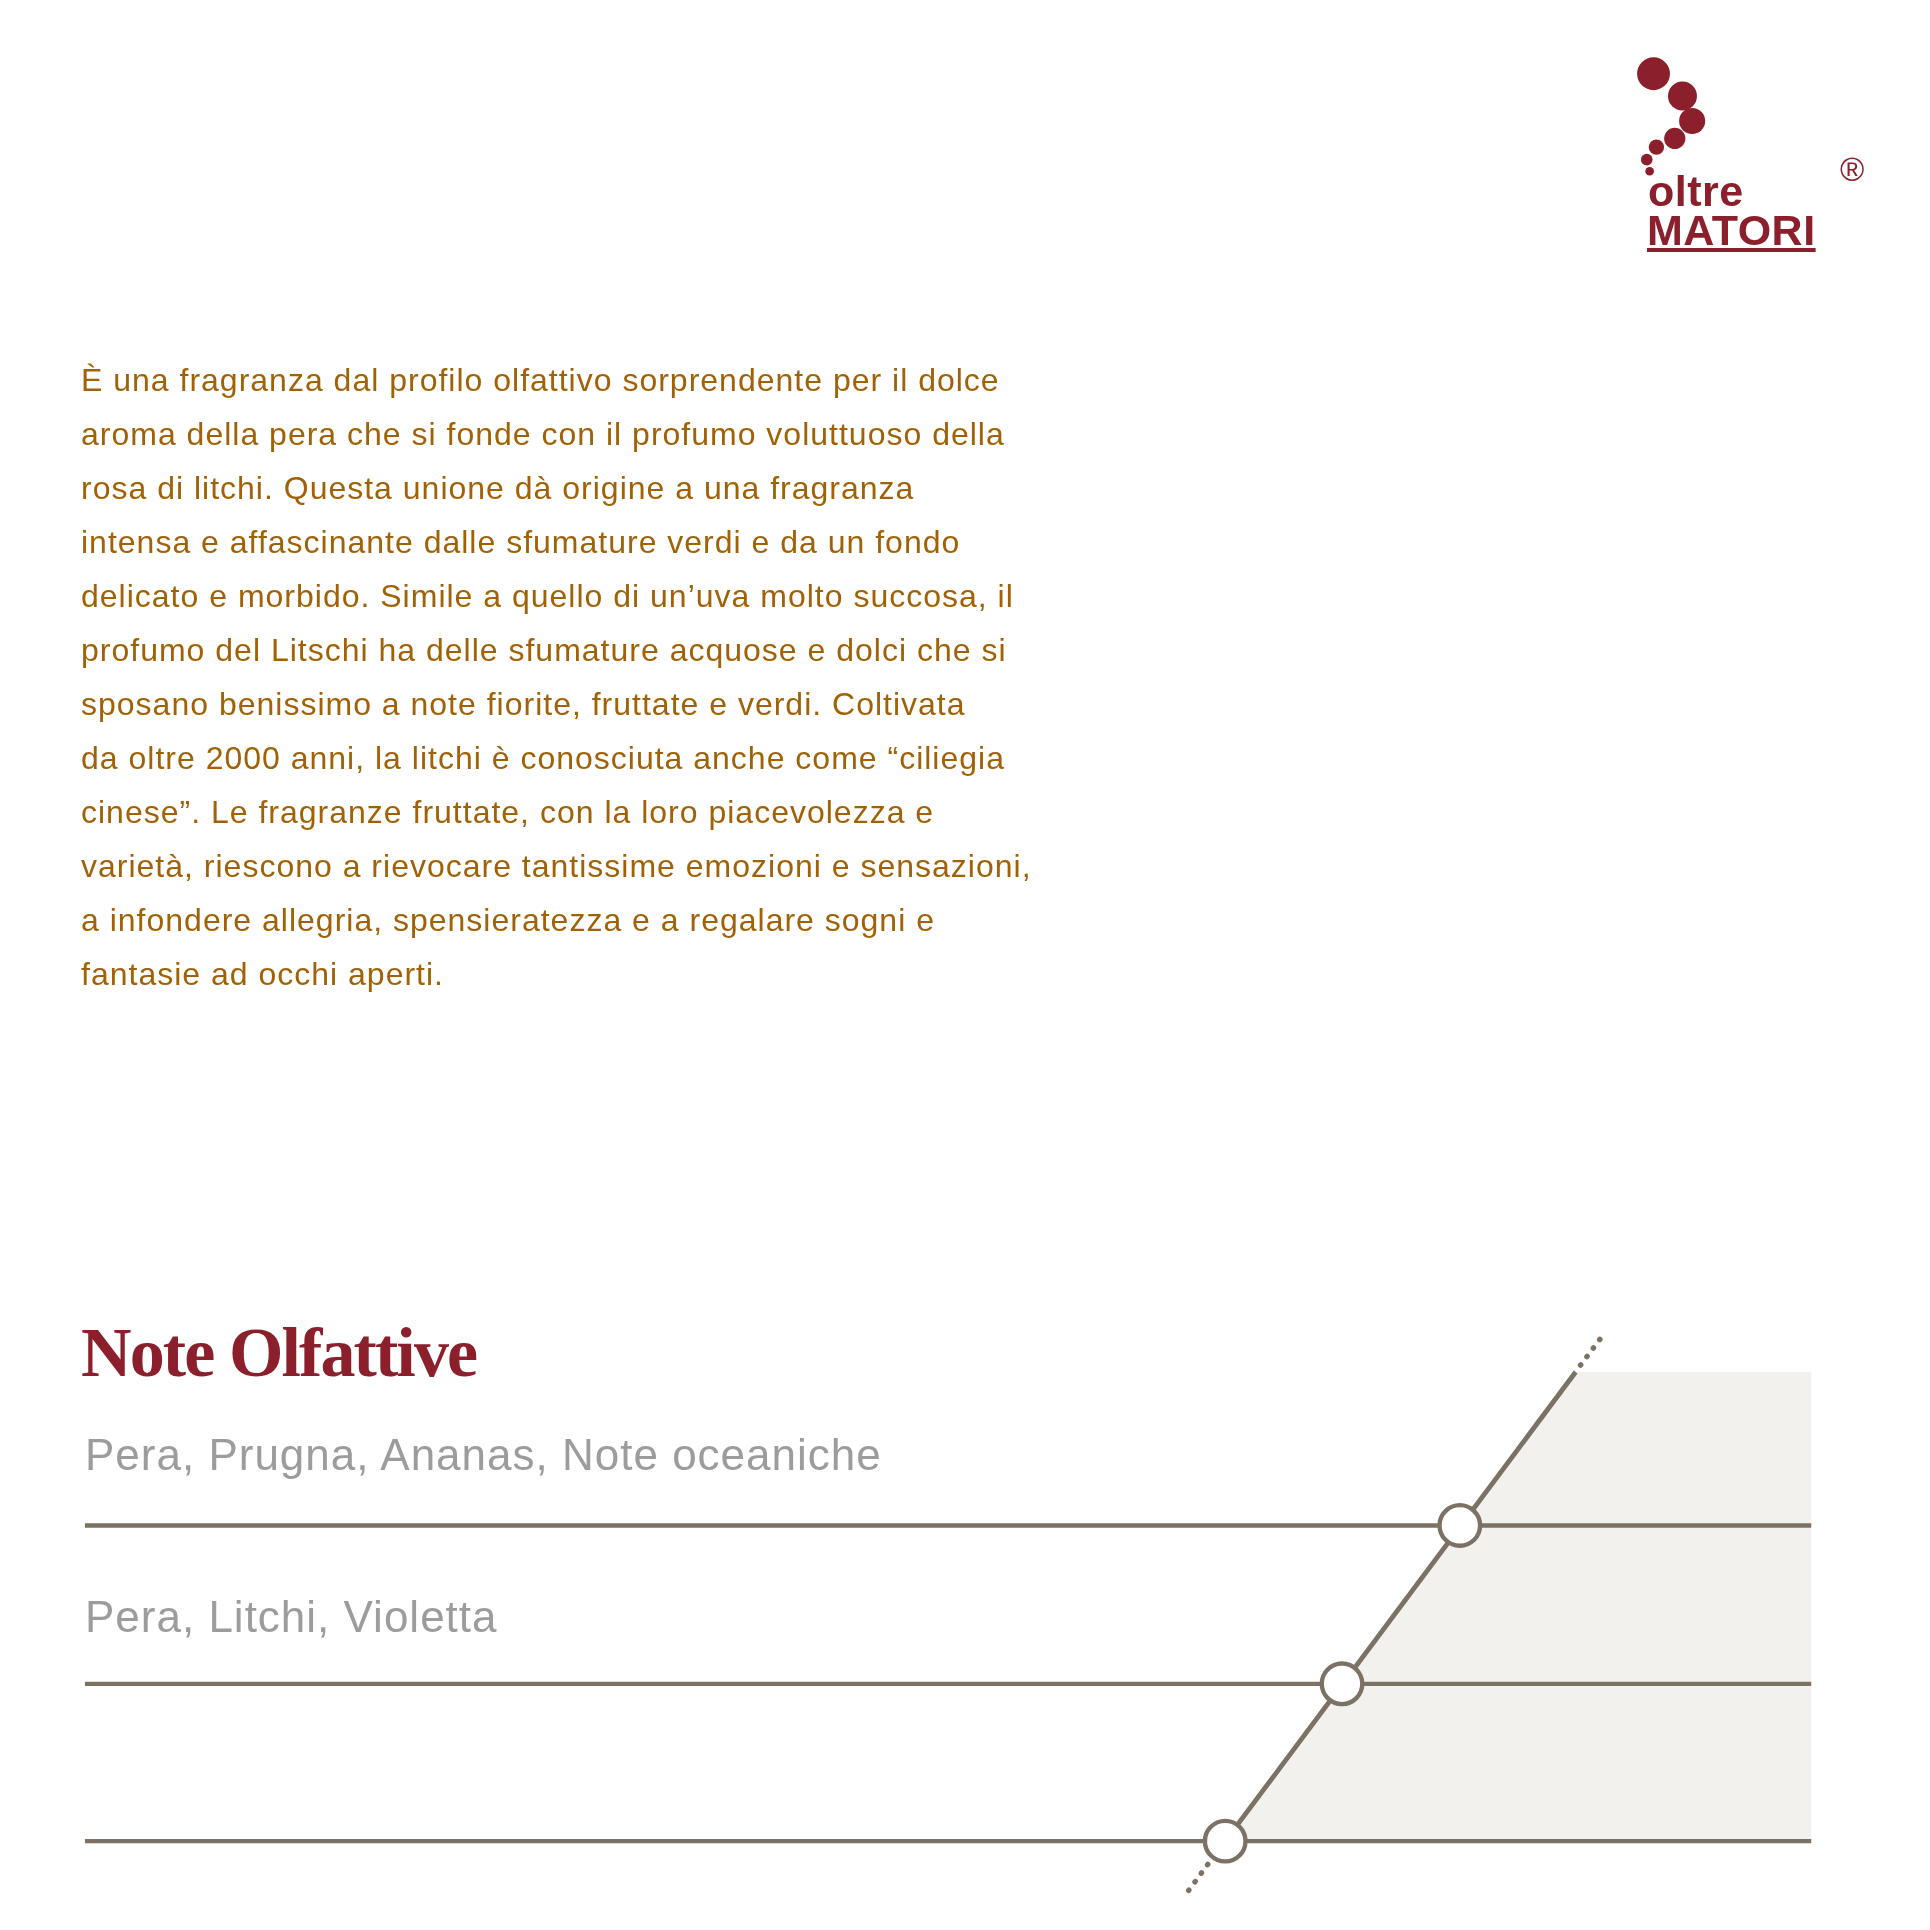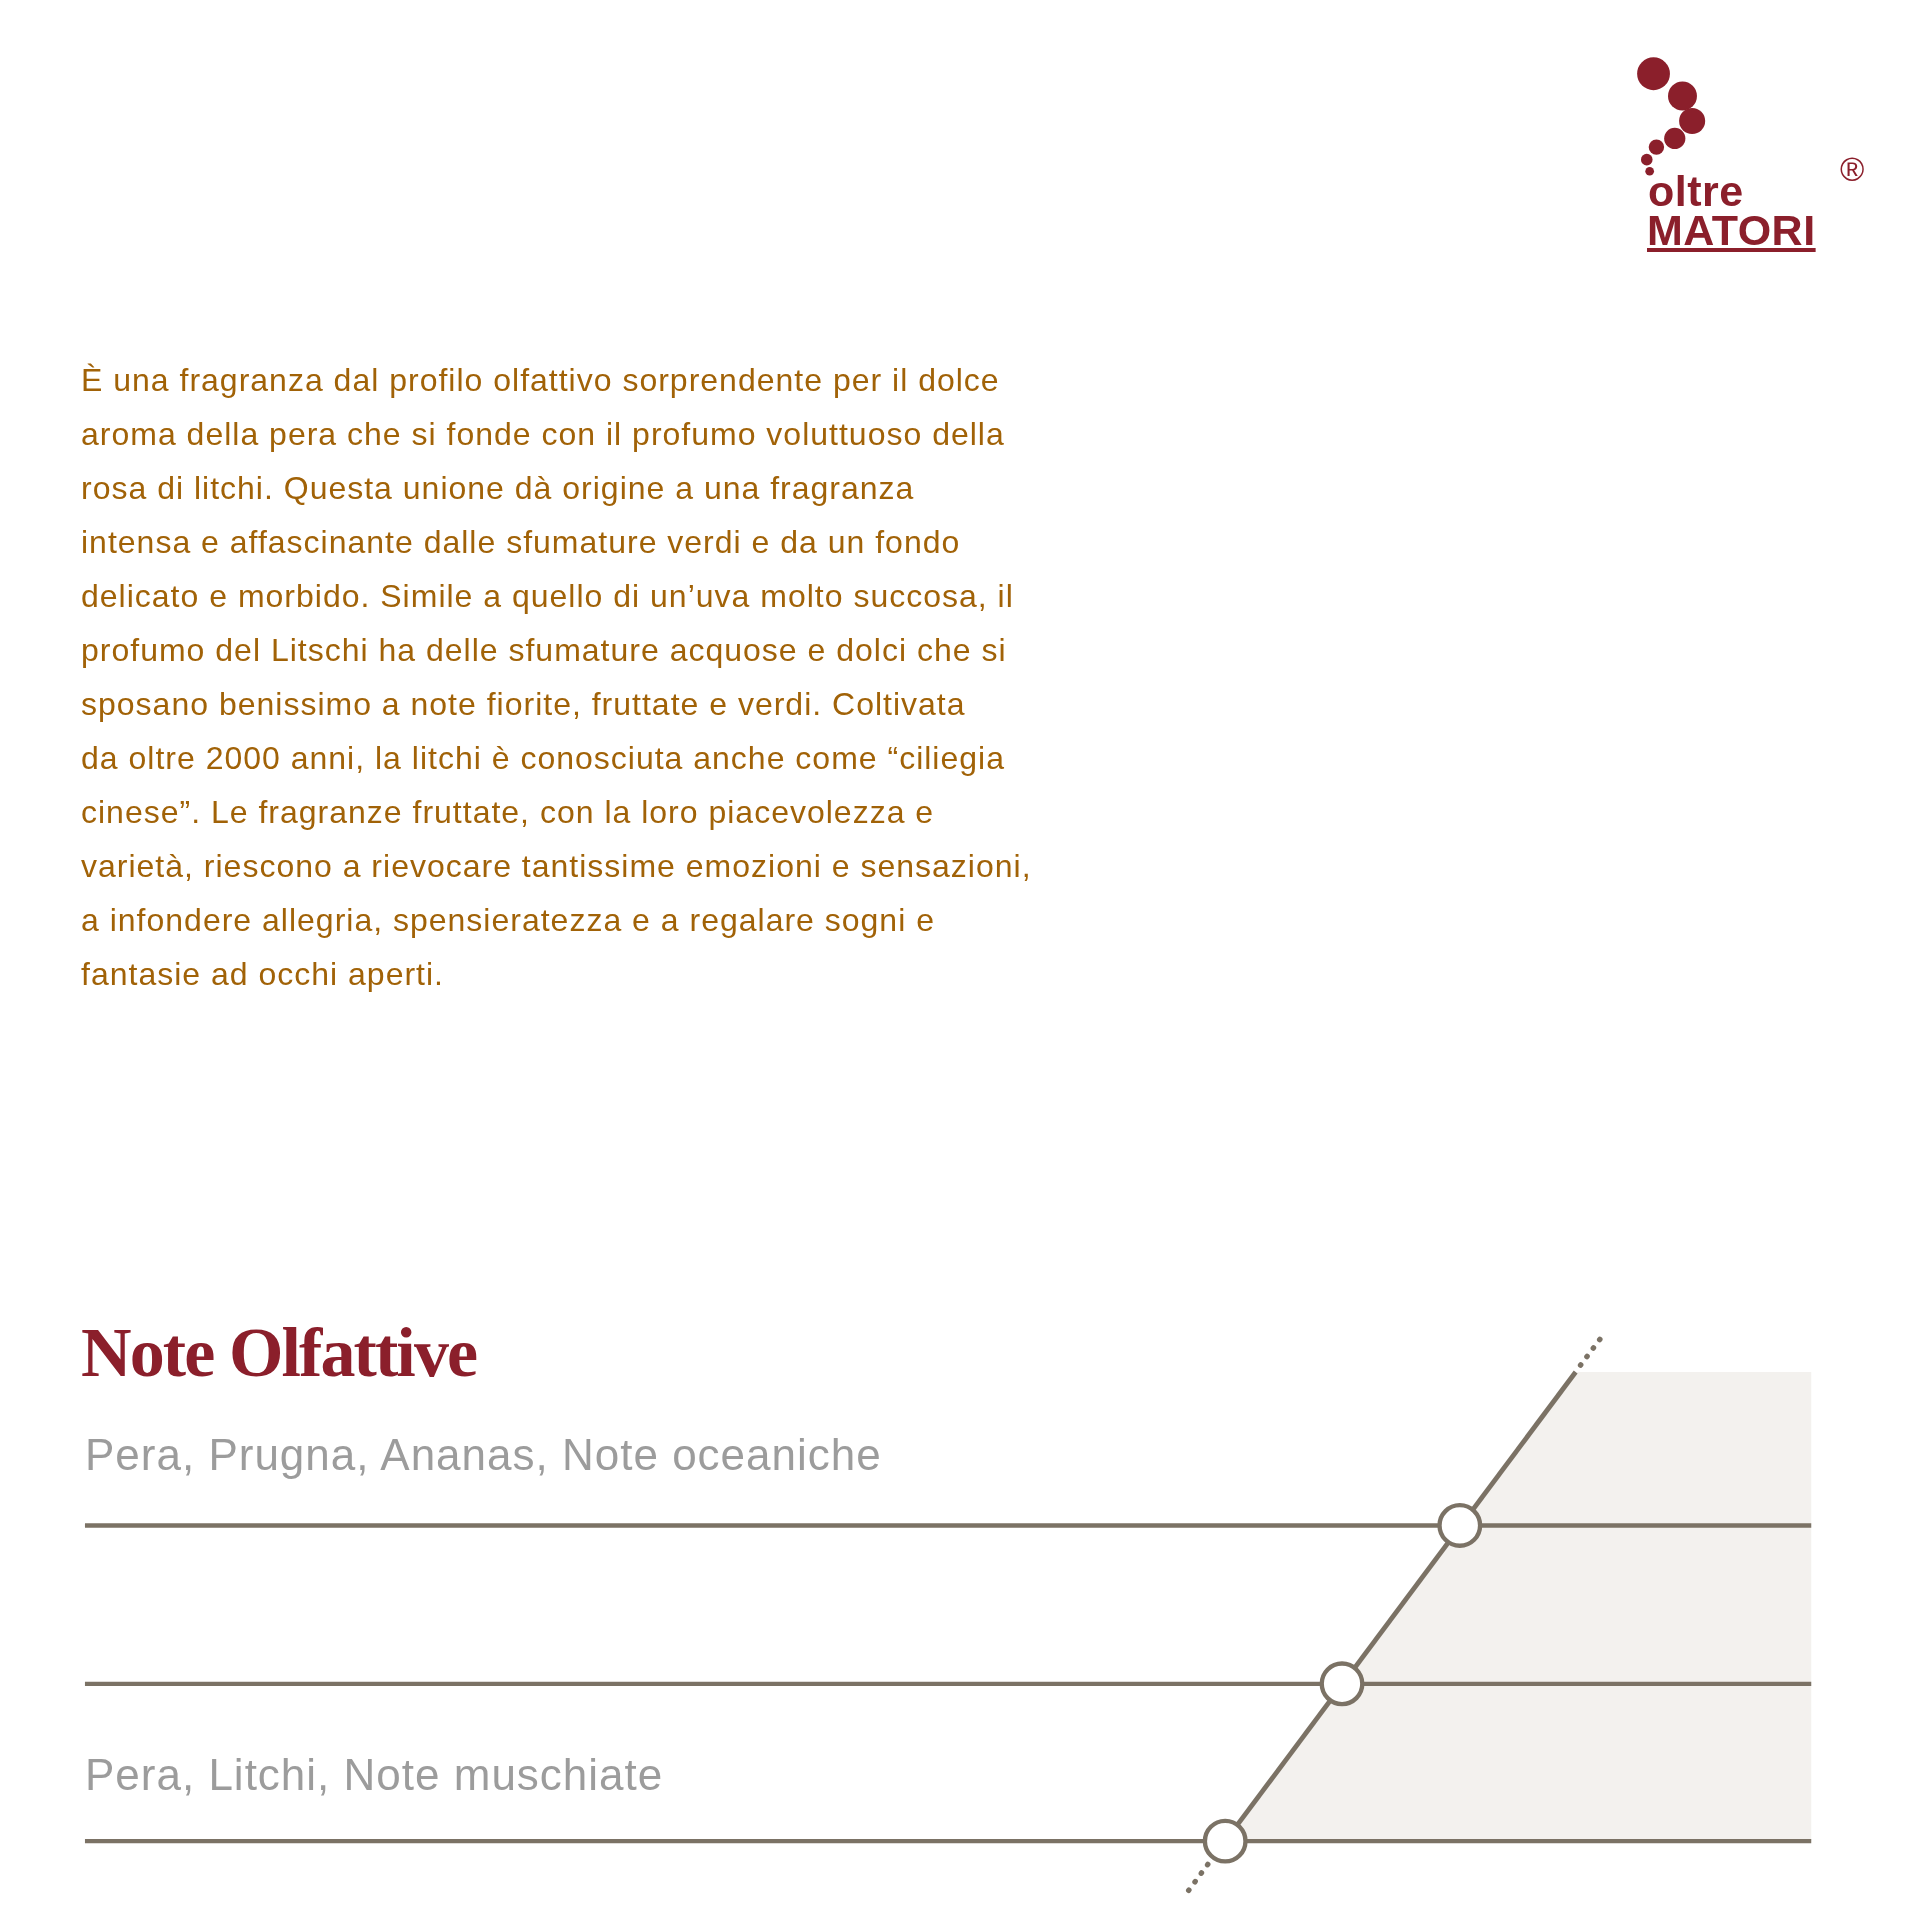--- a/index.html
+++ b/index.html
@@ -102,21 +102,21 @@
 sposano benissimo a note fiorite, fruttate e verdi. Coltivata
 da oltre 2000 anni, la litchi è conosciuta anche come “ciliegia
 cinese”.  Le fragranze fruttate, con la loro piacevolezza e
 varietà, riescono a rievocare tantissime emozioni e sensazioni,
 a infondere allegria, spensieratezza e a regalare sogni e
 fantasie ad occhi aperti.</div>
 
   <div class="notes-heading">Note Olfattive</div>
 
   <div class="note-label r1">Pera, Prugna, Ananas, Note oceaniche</div>
-  <div class="note-label r3">Pera, Litchi, Note muschiate</div>
+  <div class="note-label r2">Pera, Litchi, Violetta</div>
 
   <svg class="diagram-svg" width="1930" height="1930" viewBox="0 0 1999 1999">
 
     <polygon points="1634,1421 1876,1421 1876,1907 1269,1907" fill="#F3F1EE"></polygon>
 
     <line x1="88" y1="1580" x2="1876" y2="1580" stroke="#7B7265" stroke-width="4.5"></line>
     <line x1="88" y1="1744" x2="1876" y2="1744" stroke="#7B7265" stroke-width="4.5"></line>
     <line x1="88" y1="1907" x2="1876" y2="1907" stroke="#7B7265" stroke-width="4.5"></line>
 
     <line x1="1632" y1="1421" x2="1269" y2="1907" stroke="#7B7265" stroke-width="5"></line>

